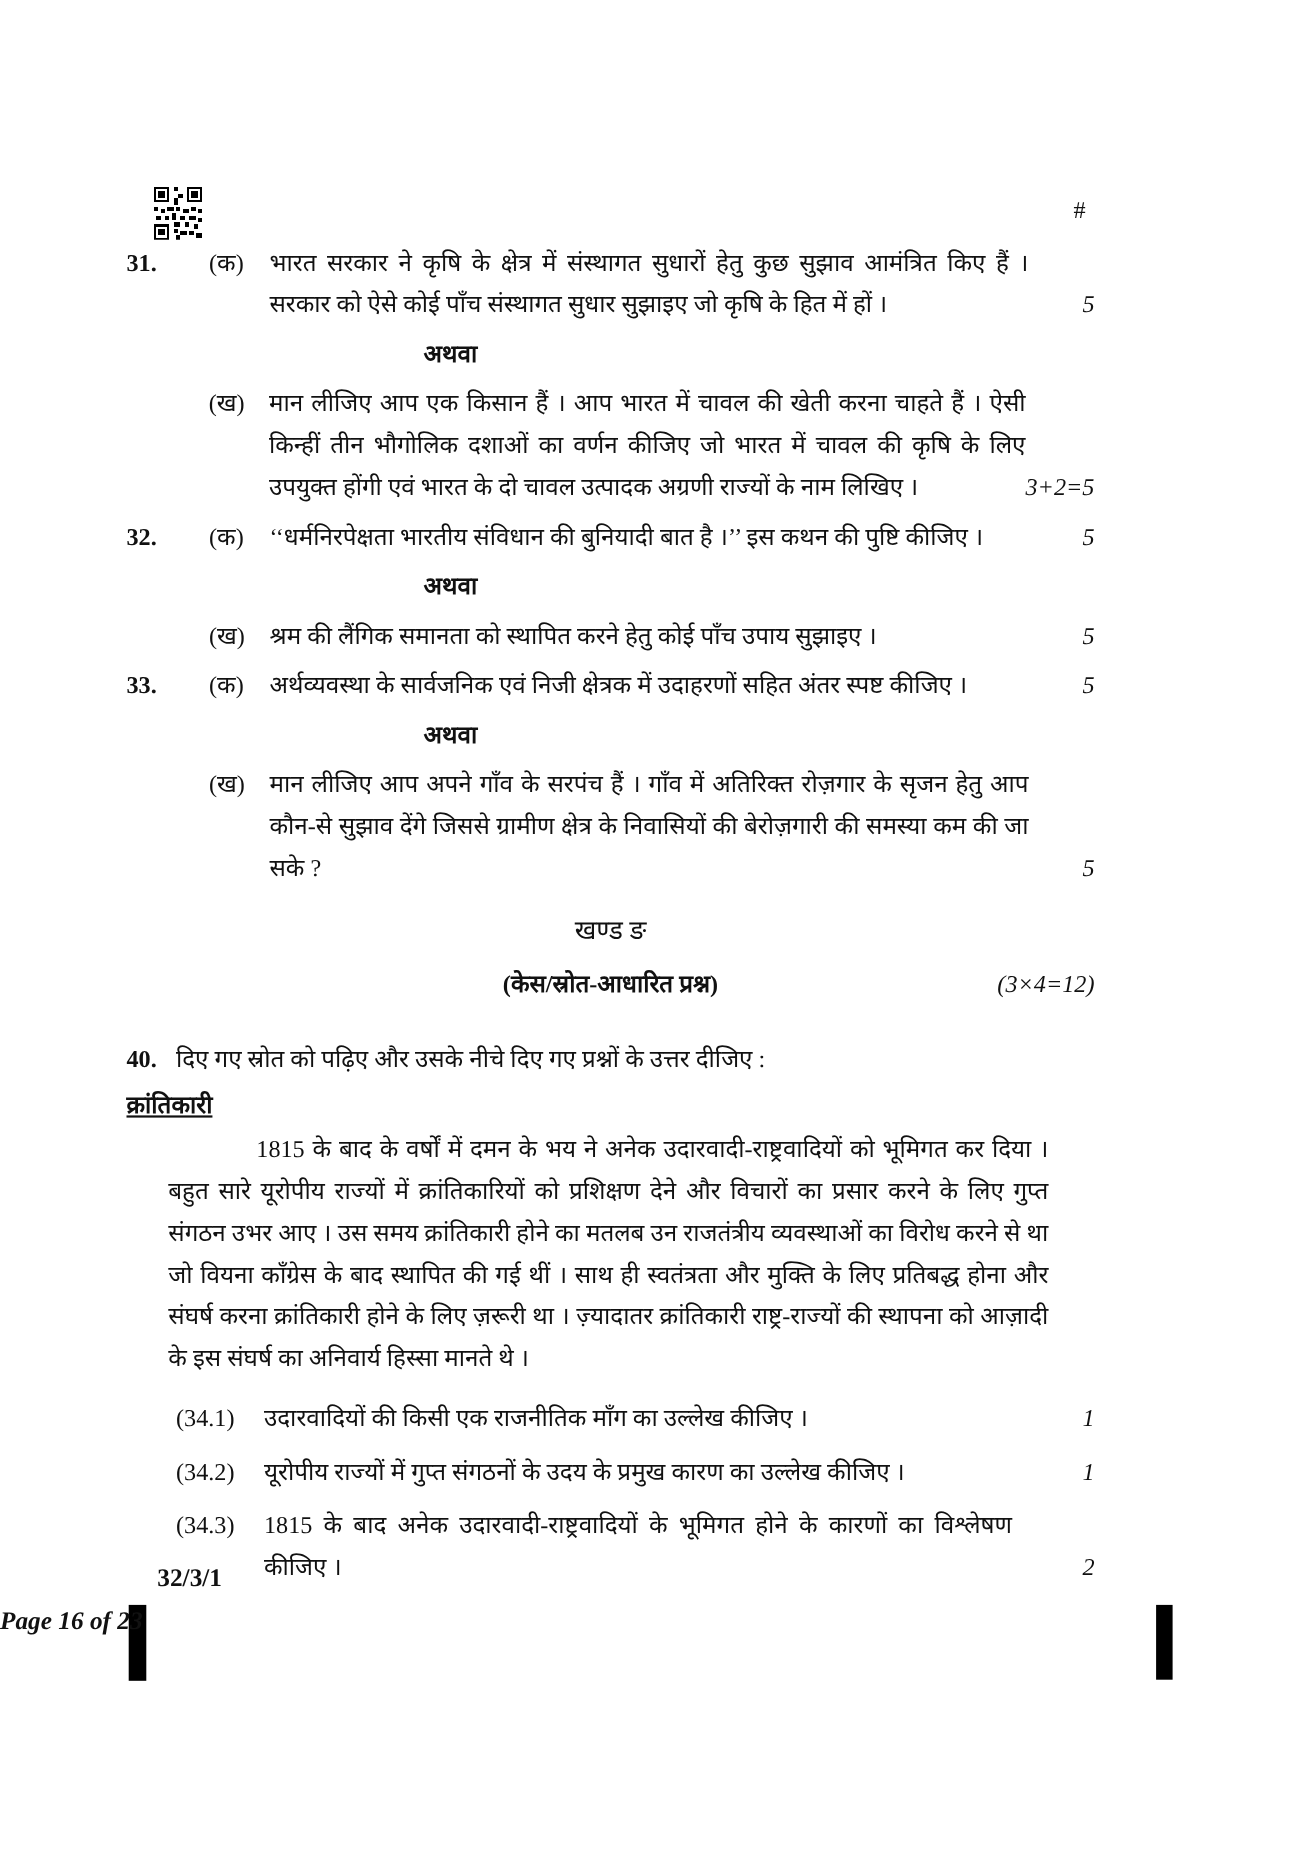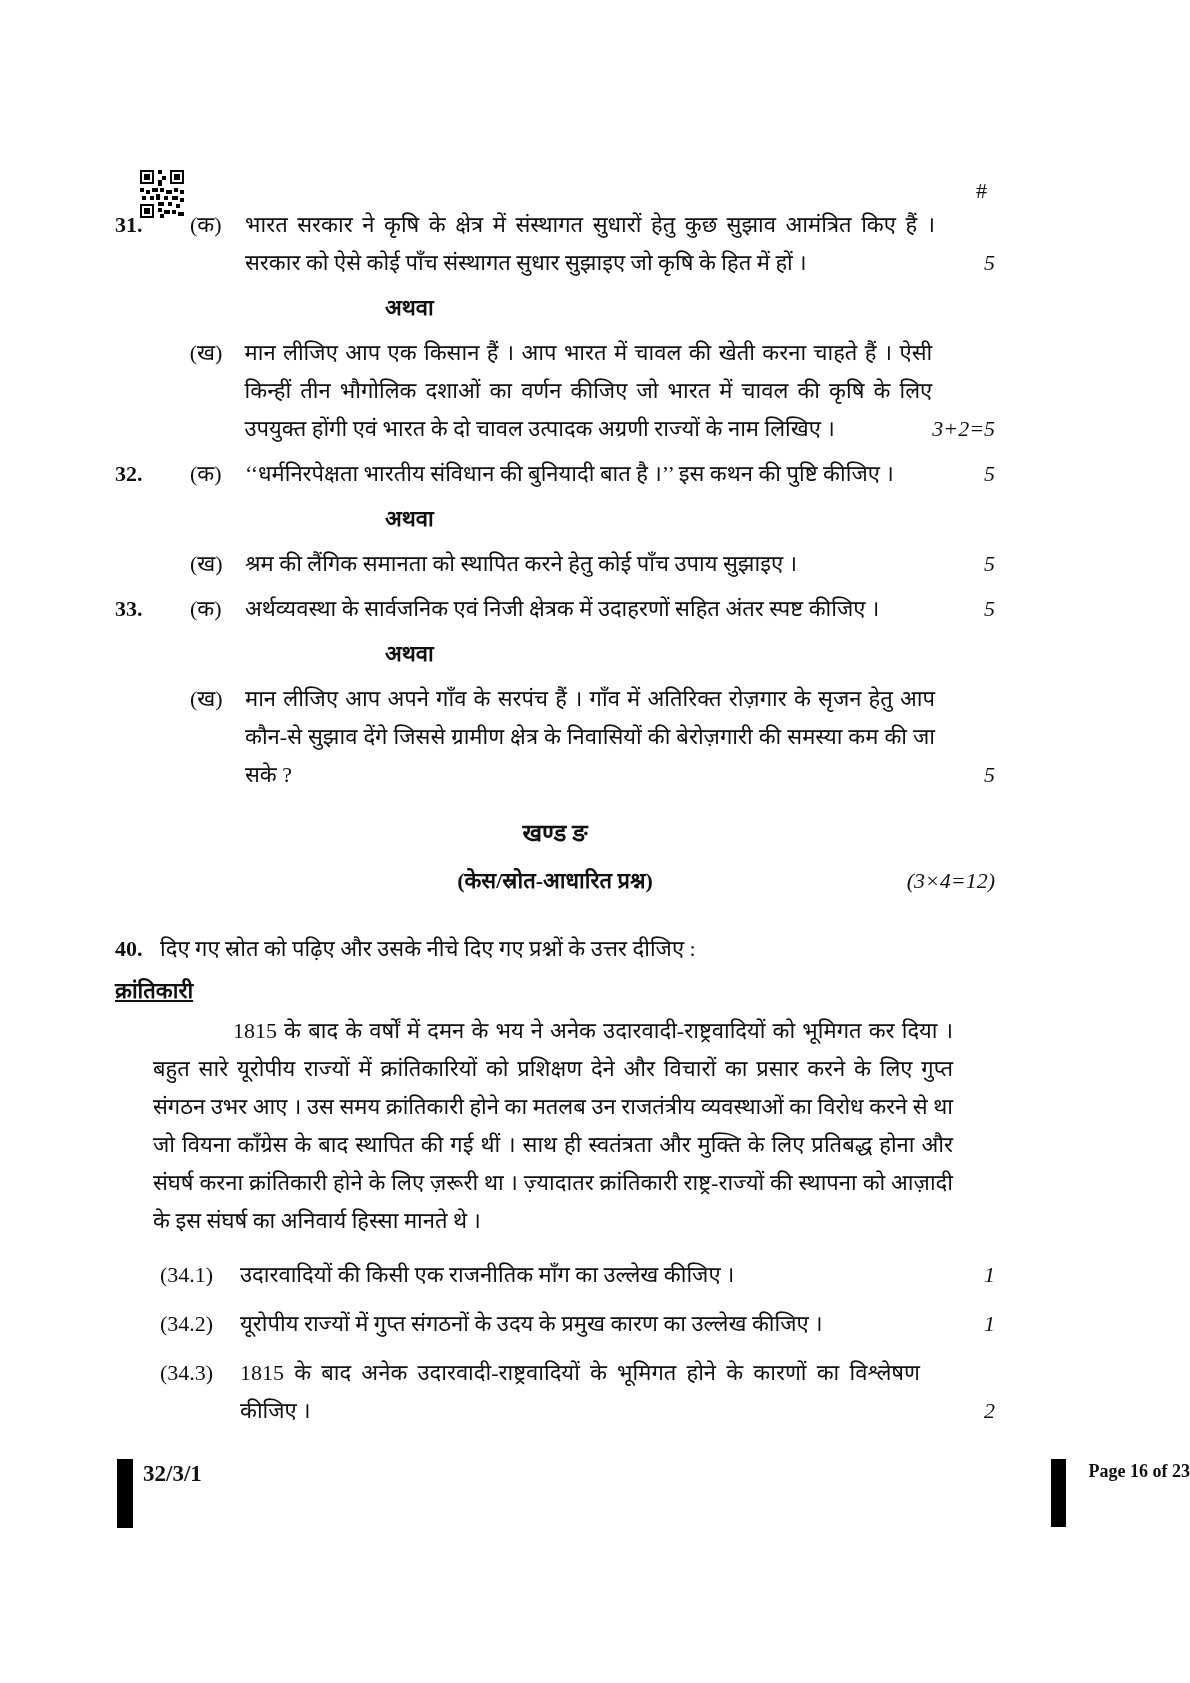--- a/index.html
+++ b/index.html
@@ -7,50 +7,50 @@
     position:relative;
     width:1190px; height:1683px;
     background:#ffffff;
     font-family:"Liberation Serif","DejaVu Serif",serif;
     color:#111111;
     overflow:hidden;
   }
   .hash { position:absolute; left:976px; top:178px; font-size:22px; }
   .qr { position:absolute; left:140px; top:170px; }
 
-  .content { position:absolute; left:115px; top:206px; width:880px; font-size:22px; line-height:38px; }
+  .content { position:absolute; left:115px; top:220px; width:880px; font-size:22px; line-height:38px; }
 
   .qrow { display:flex; margin-bottom:7px; }
   .qnum { width:75px; font-weight:700; }
   .qpart { width:55px; }
   .qtext { width:690px; text-align:justify; }
   .qmarks { flex:1; text-align:right; font-style:italic; align-self:flex-end; white-space:nowrap; }
 
   .or-sep { font-weight:700; margin:0 0 7px 270px; }
 
-  .section-title { text-align:center; font-weight:700; font-size:24px; margin:20px 0 10px 0; }
+  .section-title { text-align:center; font-weight:400; font-size:24px; margin:20px 0 10px 0; }
   .section-sub { position:relative; text-align:center; font-weight:700; margin-bottom:30px; }
   .section-sub .abs-marks { position:absolute; right:0; top:0; font-weight:400; font-style:italic; }
 
   .q34row { display:flex; }
   .q34num { width:45px; font-weight:700; }
   .q34text { flex:1; }
 
   .source-title { text-align:left; font-weight:700; text-decoration:underline; margin:4px 0 2px 0; }
 
   .passage { margin-left:38px; width:800px; text-align:justify; text-indent:80px; margin-bottom:16px; }
 
   .subq { display:flex; margin-left:45px; margin-bottom:11px;justify-content:space-between; }
   .subq-label { width:80px; }
   .subq-text { width:680px; text-align:justify; }
 
   .footer-bar-left  { position:absolute; left:117px;  top:1459px; width:16px; height:69px; background:#000; }
   .footer-bar-right { position:absolute; left:1051px; top:1459px; width:15px; height:68px; background:#000; }
-  .paper-code { position:absolute; left:143px; top:1461px; font-size:23px; font-weight:700; }
-  .page-label { position:absolute; left:0; top:1461px; width:100%; text-align:right; font-size:18px; font-weight:700; }
+  .paper-code { position:absolute; left:143px; top:1422px; font-size:23px; font-weight:700; }
+  .page-label { position:absolute; left:0; top:1461px; width:100%; text-align:left; font-size:23px; font-weight:700;font-style:italic; }
 </style>
 </head>
 <body>
 
 <div class="page">
 
   <div class="hash">#</div>
 
   <div class="qr">
     <svg width="44" height="48" viewBox="0 0 22 24" shape-rendering="crispEdges">

